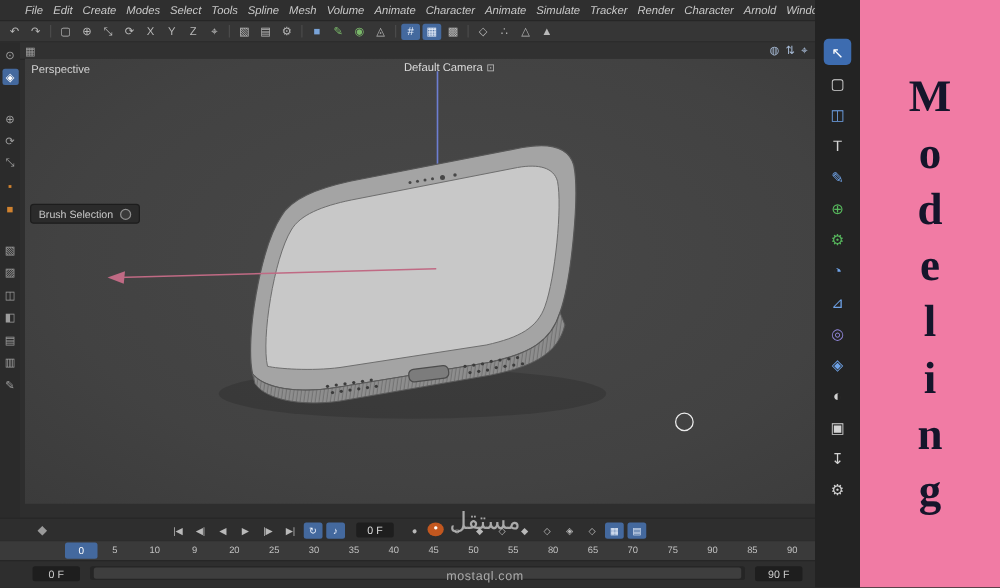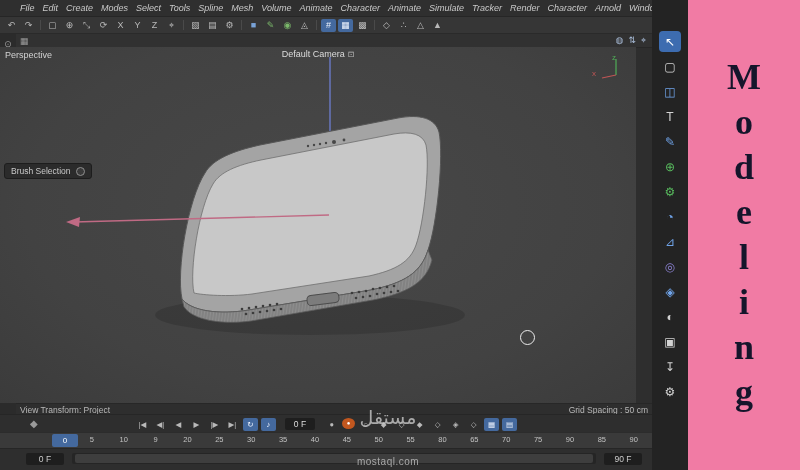--- a/index.html
+++ b/index.html
@@ -40,22 +40,22 @@
   
   .left-tools{position:absolute;left:0;top:34px;width:16px;height:380px;background:#2b2b2b;
               display:flex;flex-direction:column;align-items:center;gap:5px;padding-top:3px;}
   .lt-icon{width:13px;height:13px;display:flex;align-items:center;justify-content:center;
            font-size:9px;color:#9c9c9c;border-radius:2px;flex:none;}
   .lt-icon.on{background:#44699e;color:#fff;}
   .lt-icon.orange{color:#d0822f;}
   .lt-icon.sp{visibility:hidden;height:10px;}
 
   
-  .viewport{position:absolute;left:0;top:47px;width:636px;height:356px;overflow:hidden;
-            background:radial-gradient(ellipse at 50% 45%, #484848 0%, #424242 65%, #3b3b3b 100%);}
+  .viewport{position:absolute;left:20px;top:47px;width:636px;height:356px;overflow:hidden;
+            background:radial-gradient(ellipse at 50% 45%, #484848 0%, #424242 65%, #3b3b3b 100%);padding-left:43px;}
   .vp-label{position:absolute;left:5px;top:3px;font-size:9px;color:#d2d2d2;}
   .camera-label{position:absolute;left:50%;top:2px;transform:translateX(-50%);
                 font-size:9px;color:#dcdcdc;display:flex;align-items:center;gap:3px;}
   .camera-label .cam-ic{font-size:8px;color:#bdbdbd;}
   .brush-chip{position:absolute;left:4px;top:116px;background:#2b2b2b;border:1px solid #1d1d1d;
               border-radius:3px;color:#c9c9c9;font-size:8.5px;padding:2px 6px;
               display:flex;align-items:center;gap:5px;}
   .brush-dot{width:7px;height:7px;border:1px solid #8f8f8f;border-radius:50%;background:#3a3a3a;}
   .white-circle{position:absolute;left:520px;top:283px;width:13px;height:13px;border:1.5px solid #ececec;
                 border-radius:50%;}
@@ -299,24 +299,20 @@
           <line x1="24" y1="22" x2="24" y2="6" stroke="#4fae57" stroke-width="1.2"></line>
           <line x1="24" y1="22" x2="10" y2="25" stroke="#c05555" stroke-width="1.2"></line>
         </svg>
         <span class="gz-x">x</span>
         <span class="gz-z">z</span>
       </div>
 
       <div class="white-circle"></div>
     </div>
 
-    <div class="statusbar">
-      <span>View Transform: Project</span>
-      <span>Grid Spacing : 50 cm</span>
-    </div>
 
     <div class="transport">
       <span class="key-diamond">◆</span>
       <div style="display:flex;gap:3px">
           <span class="tr-btn">|◀</span>
           <span class="tr-btn">◀|</span>
           <span class="tr-btn">◀</span>
           <span class="tr-btn">▶</span>
           <span class="tr-btn">|▶</span>
           <span class="tr-btn">▶|</span>

